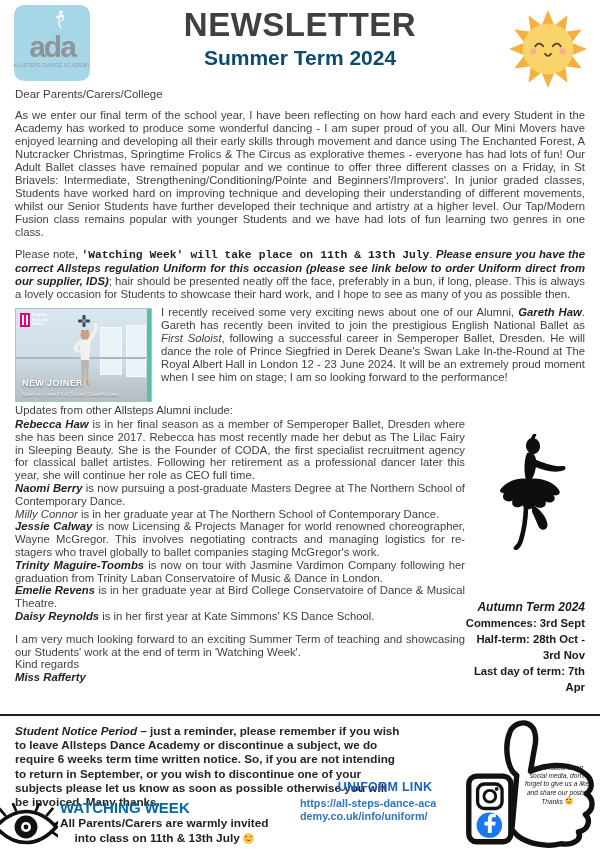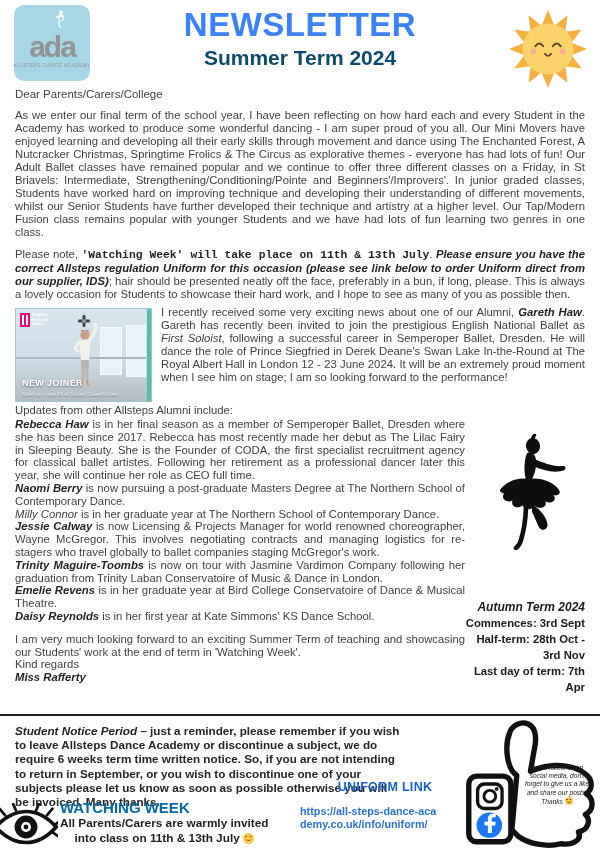--- a/index.html
+++ b/index.html
@@ -16,21 +16,21 @@
     background:#a7d6e6; border-radius:10px;
     display:flex; flex-direction:column; align-items:center; justify-content:center;
   }
   .logo-dancer { position:absolute; top:5px; left:38px; }
   .logo-text {
     font-weight:800; font-size:30px; letter-spacing:-2px; color:#8f9496;
     line-height:0.9; margin-top:14px;
   }
   .logo-caption { font-size:4.6px; letter-spacing:.6px; color:#8f9496; margin-top:3px; white-space:nowrap; }
   .title-block { position:absolute; left:50%; transform:translateX(-50%); top:8px; text-align:center; width:340px; }
-  .title { font-size:33px; font-weight:800; color:#3b82f6; letter-spacing:.5px; line-height:1.05; }
+  .title { font-size:33px; font-weight:800; color:#404040; letter-spacing:.5px; line-height:1.05; }
   .subtitle { font-size:21px; font-weight:700; color:#0c4a6e; margin-top:3px; }
   .sun { position:absolute; right:8px; top:10px; }
   
   .content { padding:0 15px; }
   .greeting { font-size:11.5px; margin-top:2px; }
   p.body { font-size:11.3px; line-height:13.0px; text-align:justify; margin-top:9px; }
   .b  { font-weight:700; color:#232323;font-family:Liberation Mono, monospace; }
   .bi { font-weight:700; font-style:italic; color:#232323; }
   .i  { font-style:italic; }
   
@@ -64,21 +64,21 @@
   
   .bottom { position:absolute; left:0; right:0; top:714px; height:135px; border-top:2px solid #1c1c1c; }
   .notice { position:absolute; left:15px; top:8px; width:386px; font-size:11.7px; line-height:14.2px; color:#252525; font-weight:700; }
   .watching { position:absolute; left:0; top:83px; display:flex; align-items:flex-start; }
   .eye { margin:4px 2px 0 -6px; }
   .ww-text { text-align:center; }
   .ww-title { font-size:15px; font-weight:800; color:#0369a1; text-align:left; }
   .ww-line { font-size:11.8px; font-weight:700; color:#1d1d1d; line-height:14.5px; }
   .uniform { position:absolute; left:300px; top:64px; width:170px; }
   .uniform-title { text-align:center; font-size:12.5px; font-weight:800; color:#1961c9; letter-spacing:.3px; }
-  .uniform-url { margin-top:11px; width:138px; font-size:10.8px; font-weight:700; color:#2e74c9; line-height:13px; word-break:break-all; text-decoration:none; display:block; }
+  .uniform-url { margin-top:3px; width:138px; font-size:10.8px; font-weight:700; color:#2e74c9; line-height:13px; word-break:break-all; text-decoration:none; display:block; }
   .thumb-wrap { position:absolute; right:0; top:2px; width:142px; height:132px; }
   .thumb-text { position:absolute; left:64px; top:46px; width:70px; font-size:6.6px; line-height:8.2px; text-align:center; color:#222; font-style:italic; }
   
   .smiley { display:inline-block; width:11px; height:11px; background:#fdc84b; border-radius:50%; vertical-align:-2px; position:relative; }
   .smiley::before { content:""; position:absolute; left:2.3px; top:3.2px; width:1.7px; height:1.7px; border-radius:50%; background:#7a4b12; box-shadow:4.6px 0 0 #7a4b12; }
   .smiley::after { content:""; position:absolute; left:2.6px; top:3.8px; width:5.6px; height:4px; border-bottom:1.3px solid #7a4b12; border-radius:50%; }
   .smiley.sm { width:8px; height:8px; vertical-align:-1px; }
   .smiley.sm::before { left:1.6px; top:2.2px; width:1.3px; height:1.3px; box-shadow:3.4px 0 0 #7a4b12; }
   .smiley.sm::after { left:1.8px; top:2.6px; width:4.2px; height:3px; }
 </style>

